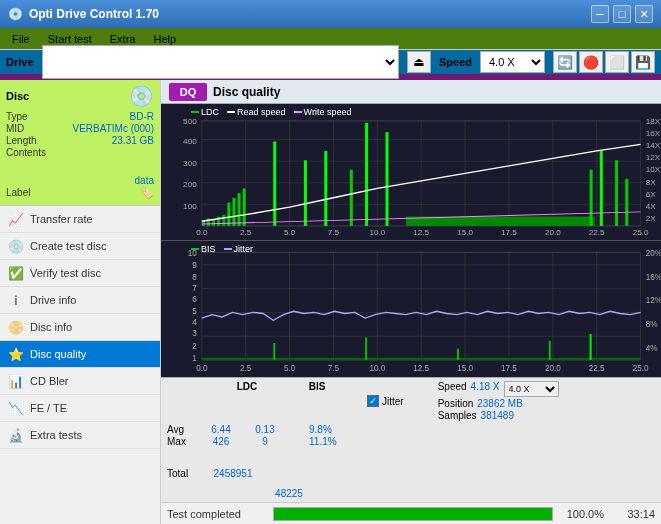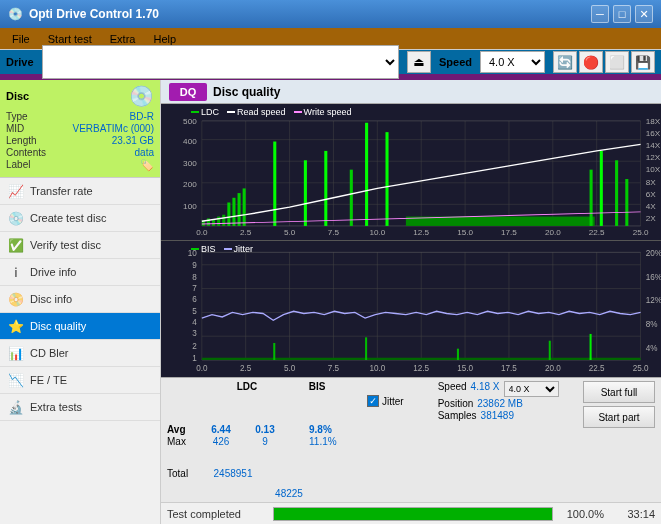--- a/index.html
+++ b/index.html
@@ -18,21 +18,21 @@
     .titlebar-left { display: flex; align-items: center; gap: 6px; font-size: 12px; font-weight: 600; }
     .titlebar-controls { display: flex; gap: 4px; }
     .titlebar-btn {
       width: 18px; height: 18px; border: 1px solid rgba(255,255,255,0.5);
       background: rgba(255,255,255,0.15); color: white; font-size: 11px;
       display: flex; align-items: center; justify-content: center; cursor: pointer; border-radius: 2px;
     }
 
     
     .menubar {
-      background: #a16207; border-bottom: 1px solid #ccc;
+      background: #4d7c0f; border-bottom: 1px solid #ccc;
       height: 22px; display: flex; align-items: center; padding: 0 4px; gap: 2px;
     }
     .menu-item {
       padding: 2px 8px; cursor: pointer; font-size: 11px; border-radius: 2px;
     }
 
     
     .drivebar {
       background: #0369a1; border-bottom: 6px solid #701a75;
       height: 30px; display: flex; align-items: center; padding: 0 6px; gap: 8px;
@@ -69,21 +69,21 @@
       background: #bef264; border-bottom: 1px solid #ccc; padding: 4px 6px;
     }
     .disc-panel-header {
       display: flex; align-items: center; justify-content: space-between;
       margin-bottom: 3px;
     }
     .disc-icon { font-size: 20px; color: #555; }
     .disc-info-row { display: flex; justify-content: space-between; margin: 1px 0; }
     .disc-info-label { color: #333; font-size: 10px; }
     .disc-info-value { color: #0066cc; font-size: 10px; font-weight: 500; }
-    .disc-info-value.data { color: #0066cc; }
+    .disc-info-value.data { color: #0066cc; margin-top: 28px; }
 
     
     .nav-items { flex: 1; overflow: hidden; }
     .nav-item {
       display: flex; align-items: center; padding: 5px 8px; cursor: pointer;
       border-bottom: 1px solid #ddd; font-size: 11px; color: #333;
       gap: 6px;
     }
     .nav-item.active { background: #0078d4; color: white; }
     .nav-item .nav-icon { width: 16px; height: 16px; display: flex; align-items: center; justify-content: center; font-size: 13px; }
@@ -466,43 +466,39 @@
             <div style="display:flex;gap:4px;">
               <span>Position</span>
               <span style="color:#0066cc;font-weight:500;">23862 MB</span>
             </div>
             <div style="display:flex;gap:4px;">
               <span>Samples</span>
               <span style="color:#0066cc;font-weight:500;">381489</span>
             </div>
           </div>
         </div>
-        <div style="display:flex;gap:4px;align-items:center;font-weight:bold;">
+        <div style="display:flex;gap:4px;align-items:center;">
           <span style="font-size:10px;width:30px;">Avg</span>
           <span style="color:#0066cc;font-size:10px;width:40px;text-align:center;">6.44</span>
           <span style="color:#0066cc;font-size:10px;width:40px;text-align:center;">0.13</span>
           <span style="color:#0066cc;font-size:10px;margin-left:20px;">9.8%</span>
         </div>
         <div style="display:flex;gap:4px;align-items:center;">
           <span style="font-size:10px;width:30px;">Max</span>
           <span style="color:#0066cc;font-size:10px;width:40px;text-align:center;">426</span>
           <span style="color:#0066cc;font-size:10px;width:40px;text-align:center;">9</span>
           <span style="color:#0066cc;font-size:10px;margin-left:20px;">11.1%</span>
         </div>
         <div style="display:flex;gap:16px;align-items:center;">
           <span style="font-size:10px;width:30px;">Total</span>
           <span style="color:#0066cc;font-size:10px;width:40px;text-align:center;">2458951</span>
           <span style="color:#0066cc;font-size:10px;width:40px;text-align:center;margin-top:40px;">48225</span>
         </div>
       </div>
 
-      <div class="action-buttons">
-        <button class="action-btn">Start full</button>
-        <button class="action-btn">Start part</button>
-      </div>
     </div>
 
     <div class="progress-area">
       <span class="status-text">Test completed</span>
       <div class="progress-bar-container">
         <div class="progress-bar-fill" style="width:100%;"></div>
       </div>
       <span class="progress-pct">100.0%</span>
       <span class="time-display">33:14</span>
     </div>

